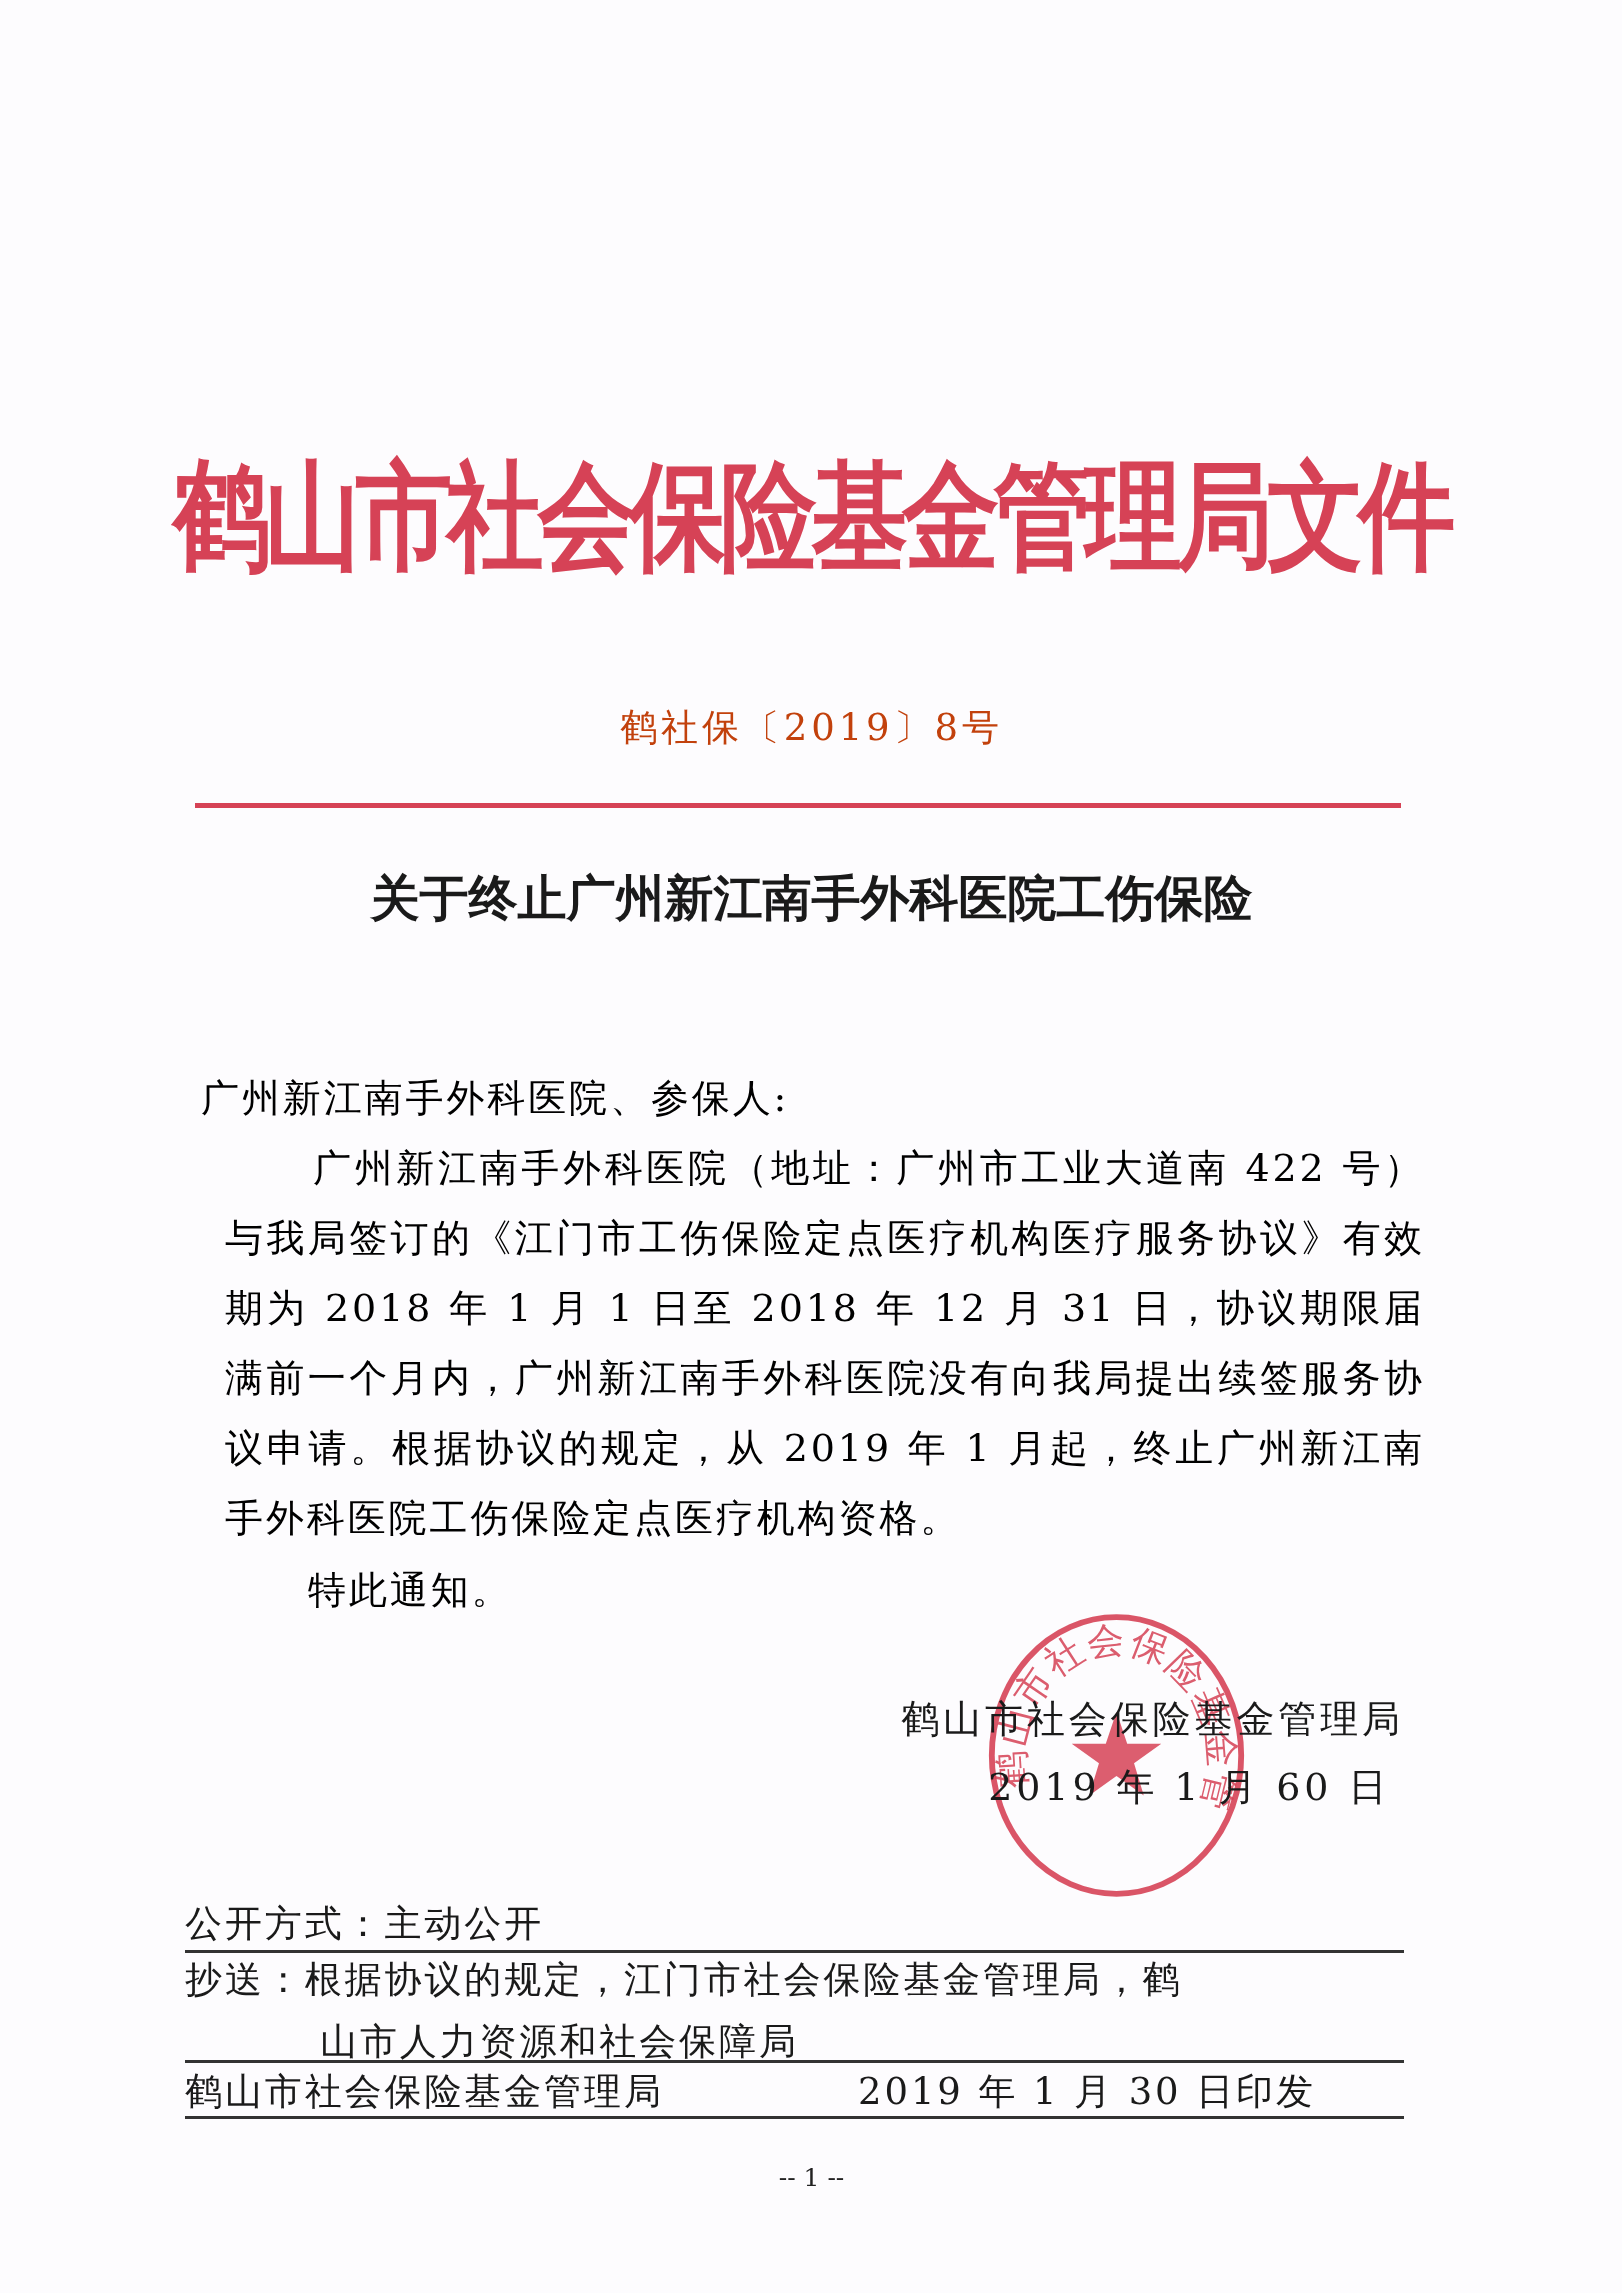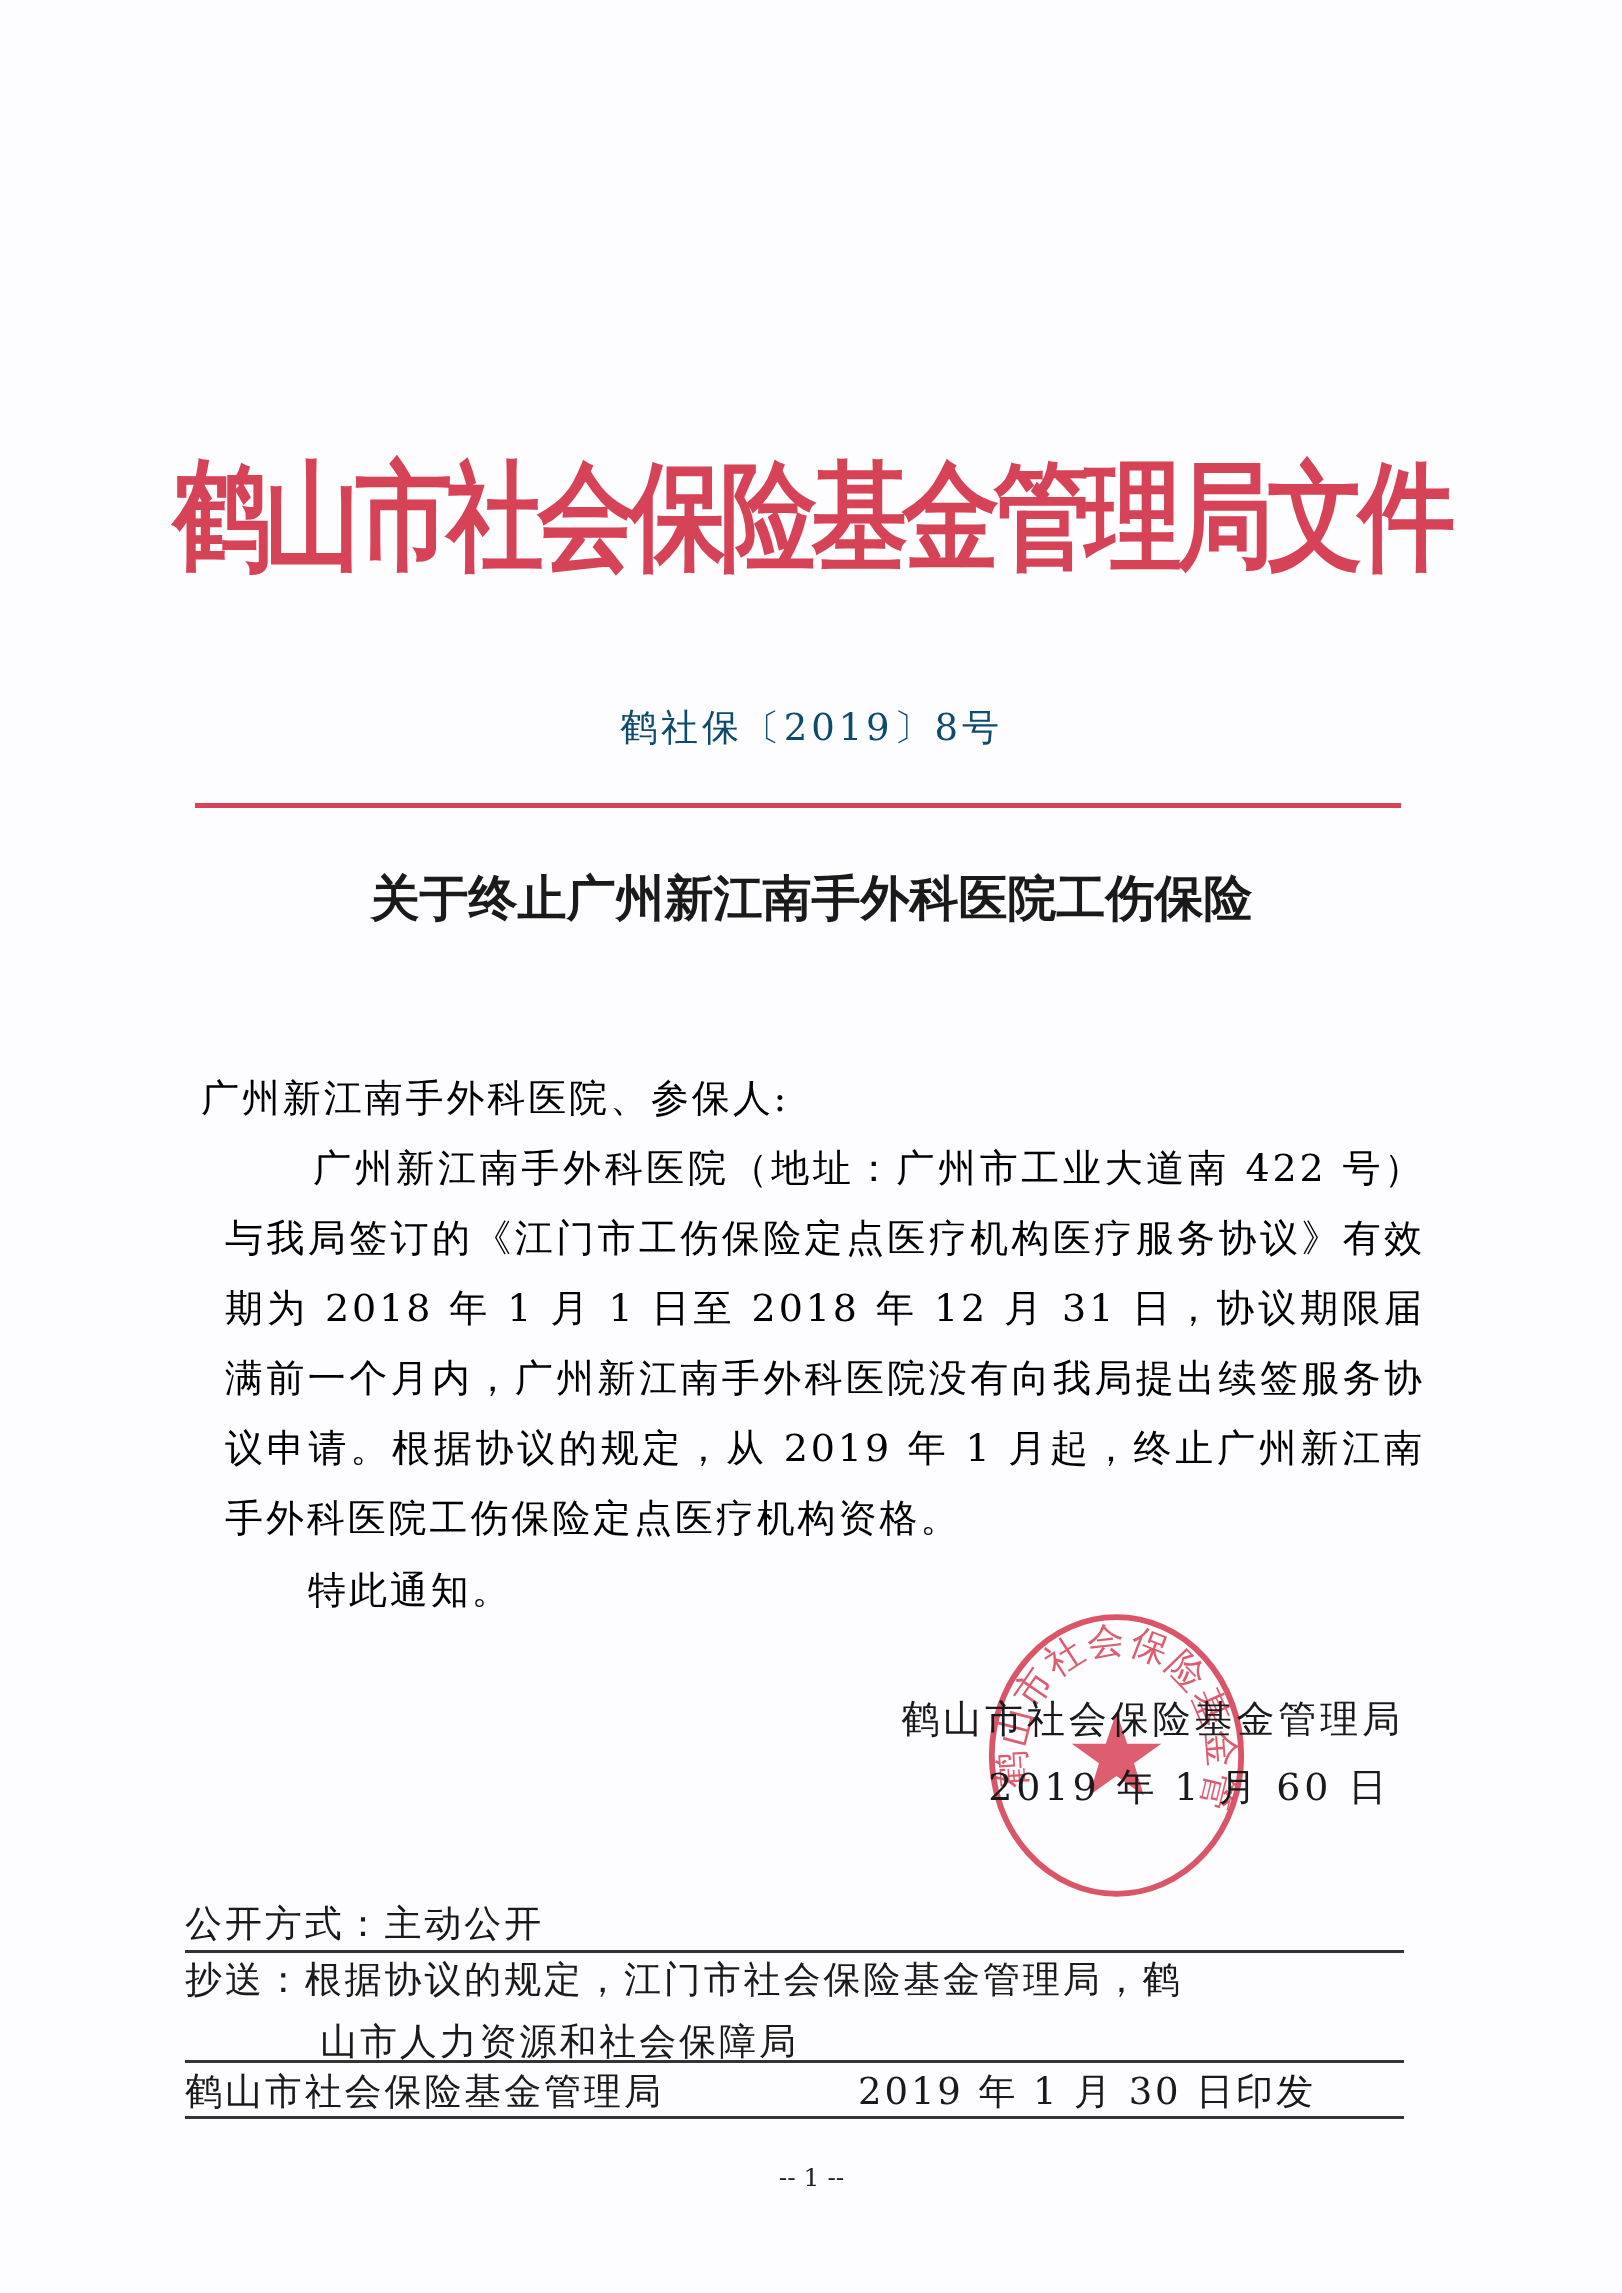--- a/index.html
+++ b/index.html
@@ -23,21 +23,21 @@
       letter-spacing: -5.9px;
       transform: scaleX(0.92) scaleY(1.12);
       transform-origin: center;
     }
     .doc-number {
       left: 0; width: 1623px; top: 700px;
       text-align: center;
       font-size: 37px;
       line-height: 55px;
       letter-spacing: 3.9px;
-      color: #0c4a6e;
+      color: #c2410c;
     }
     .red-rule {
       left: 195px; width: 1206px; top: 803px; height: 4.9px;
       background: #d64256;
     }
     .notice-title {
       left: 0; width: 1623px; top: 858px;
       text-align: center;
       font-weight: bold;
       font-size: 49px;

